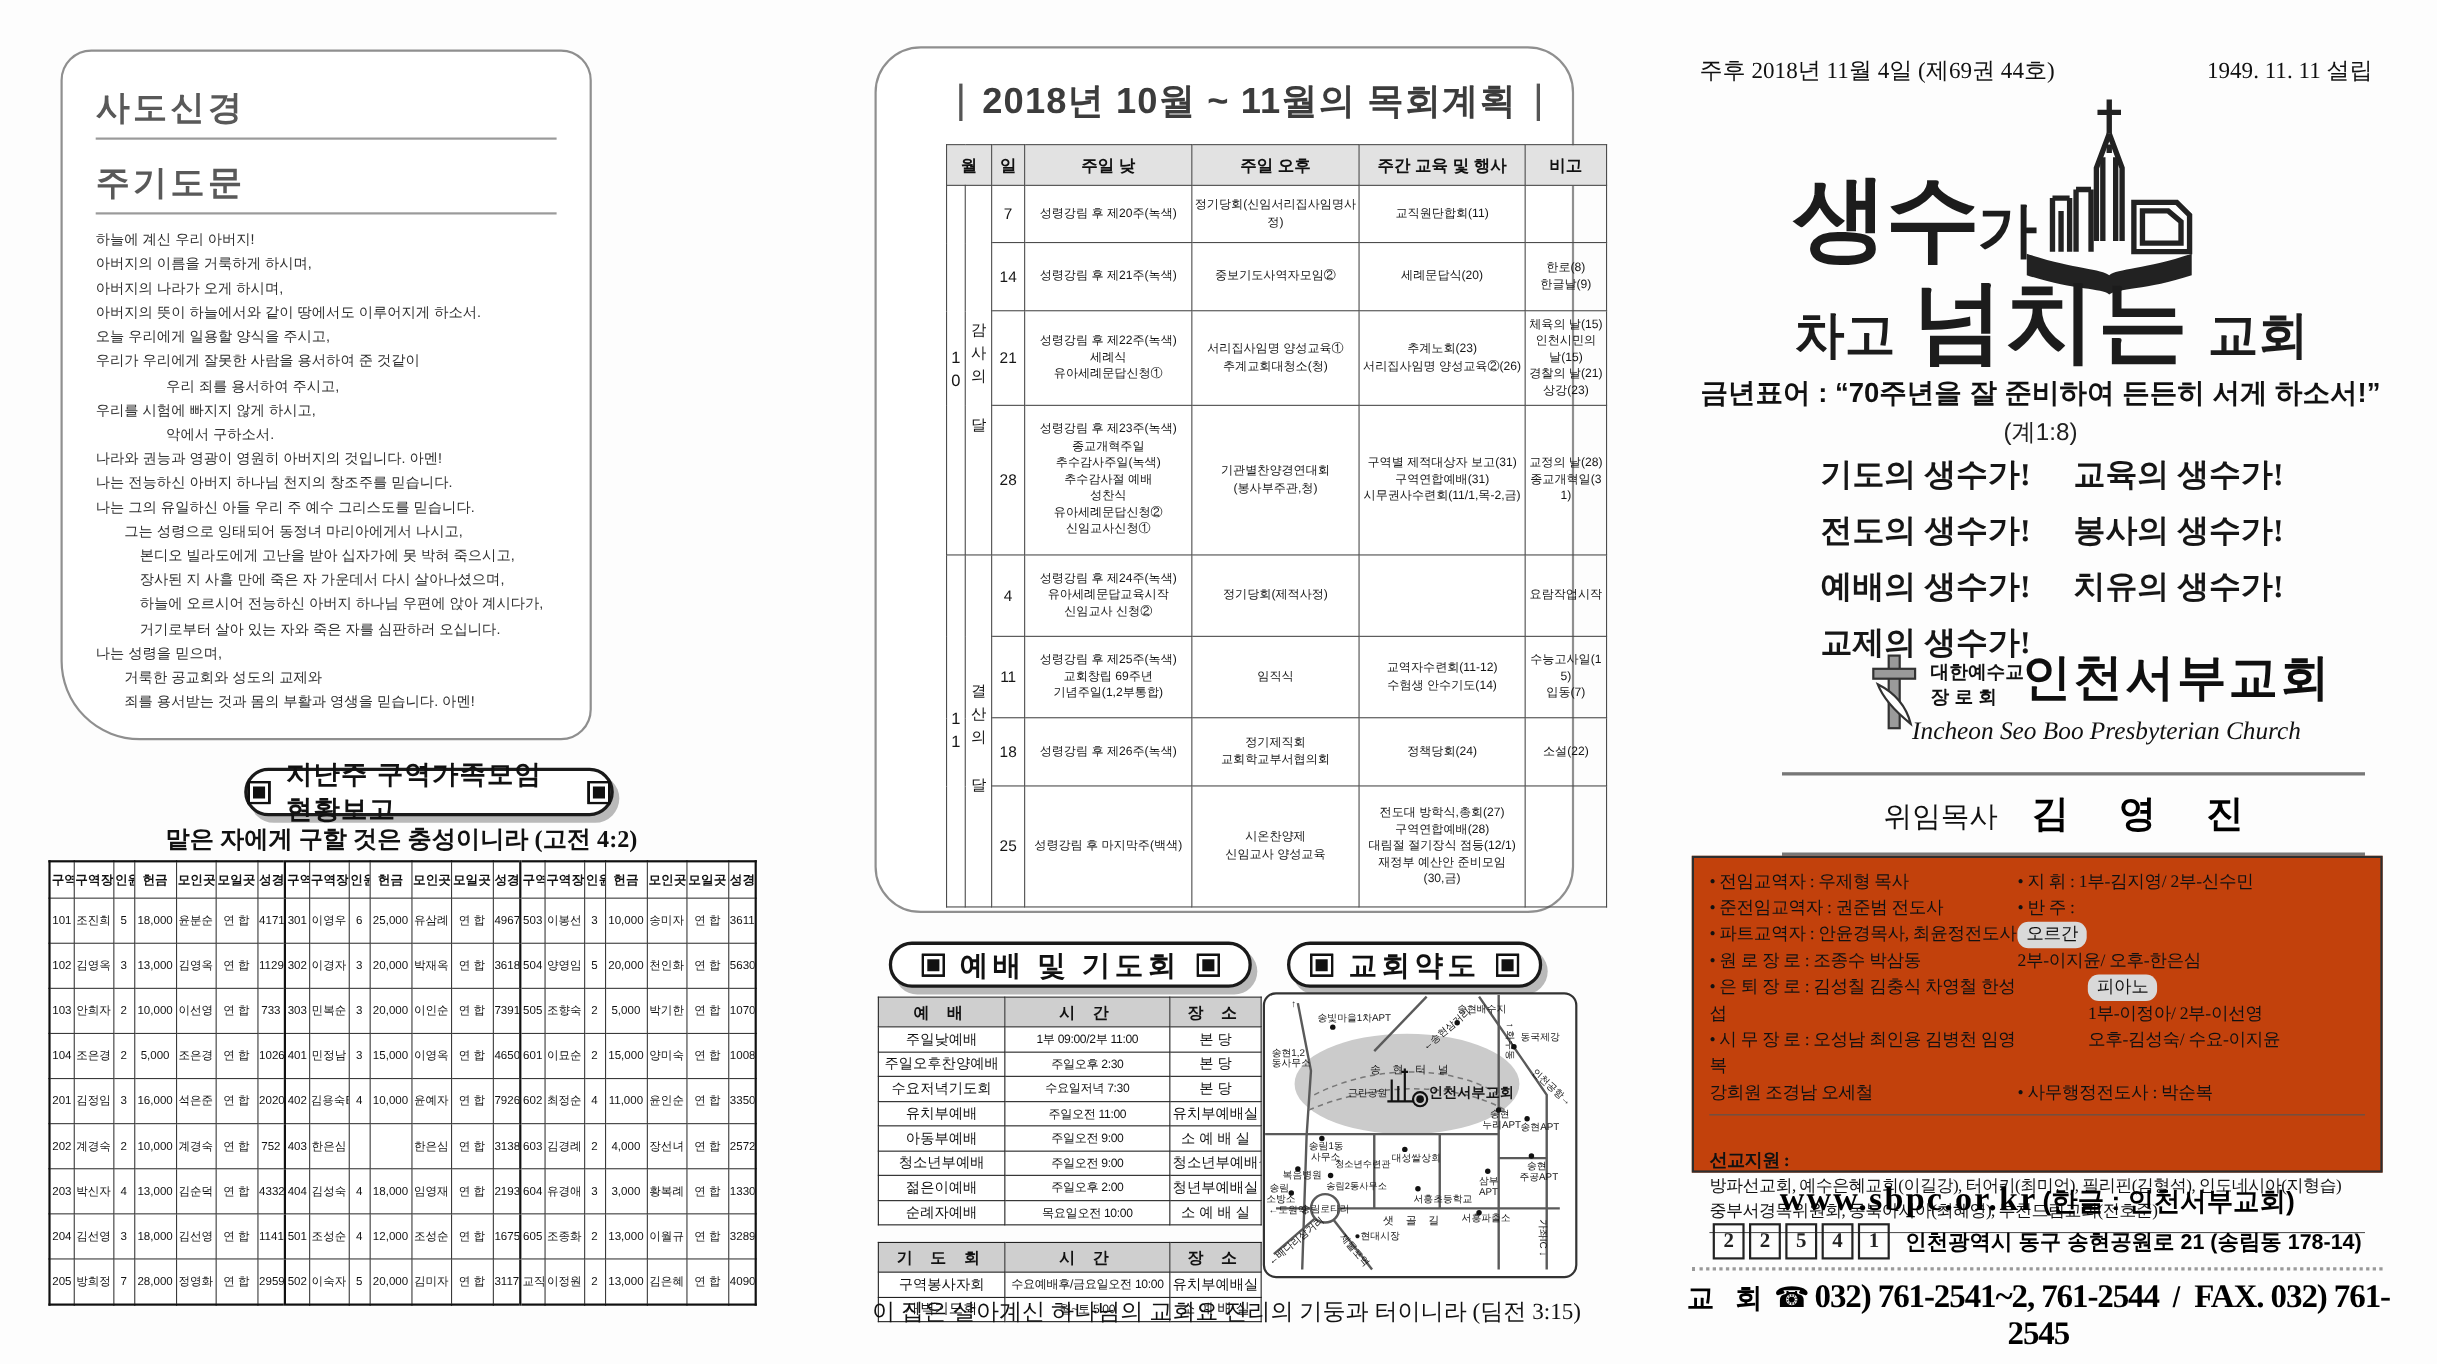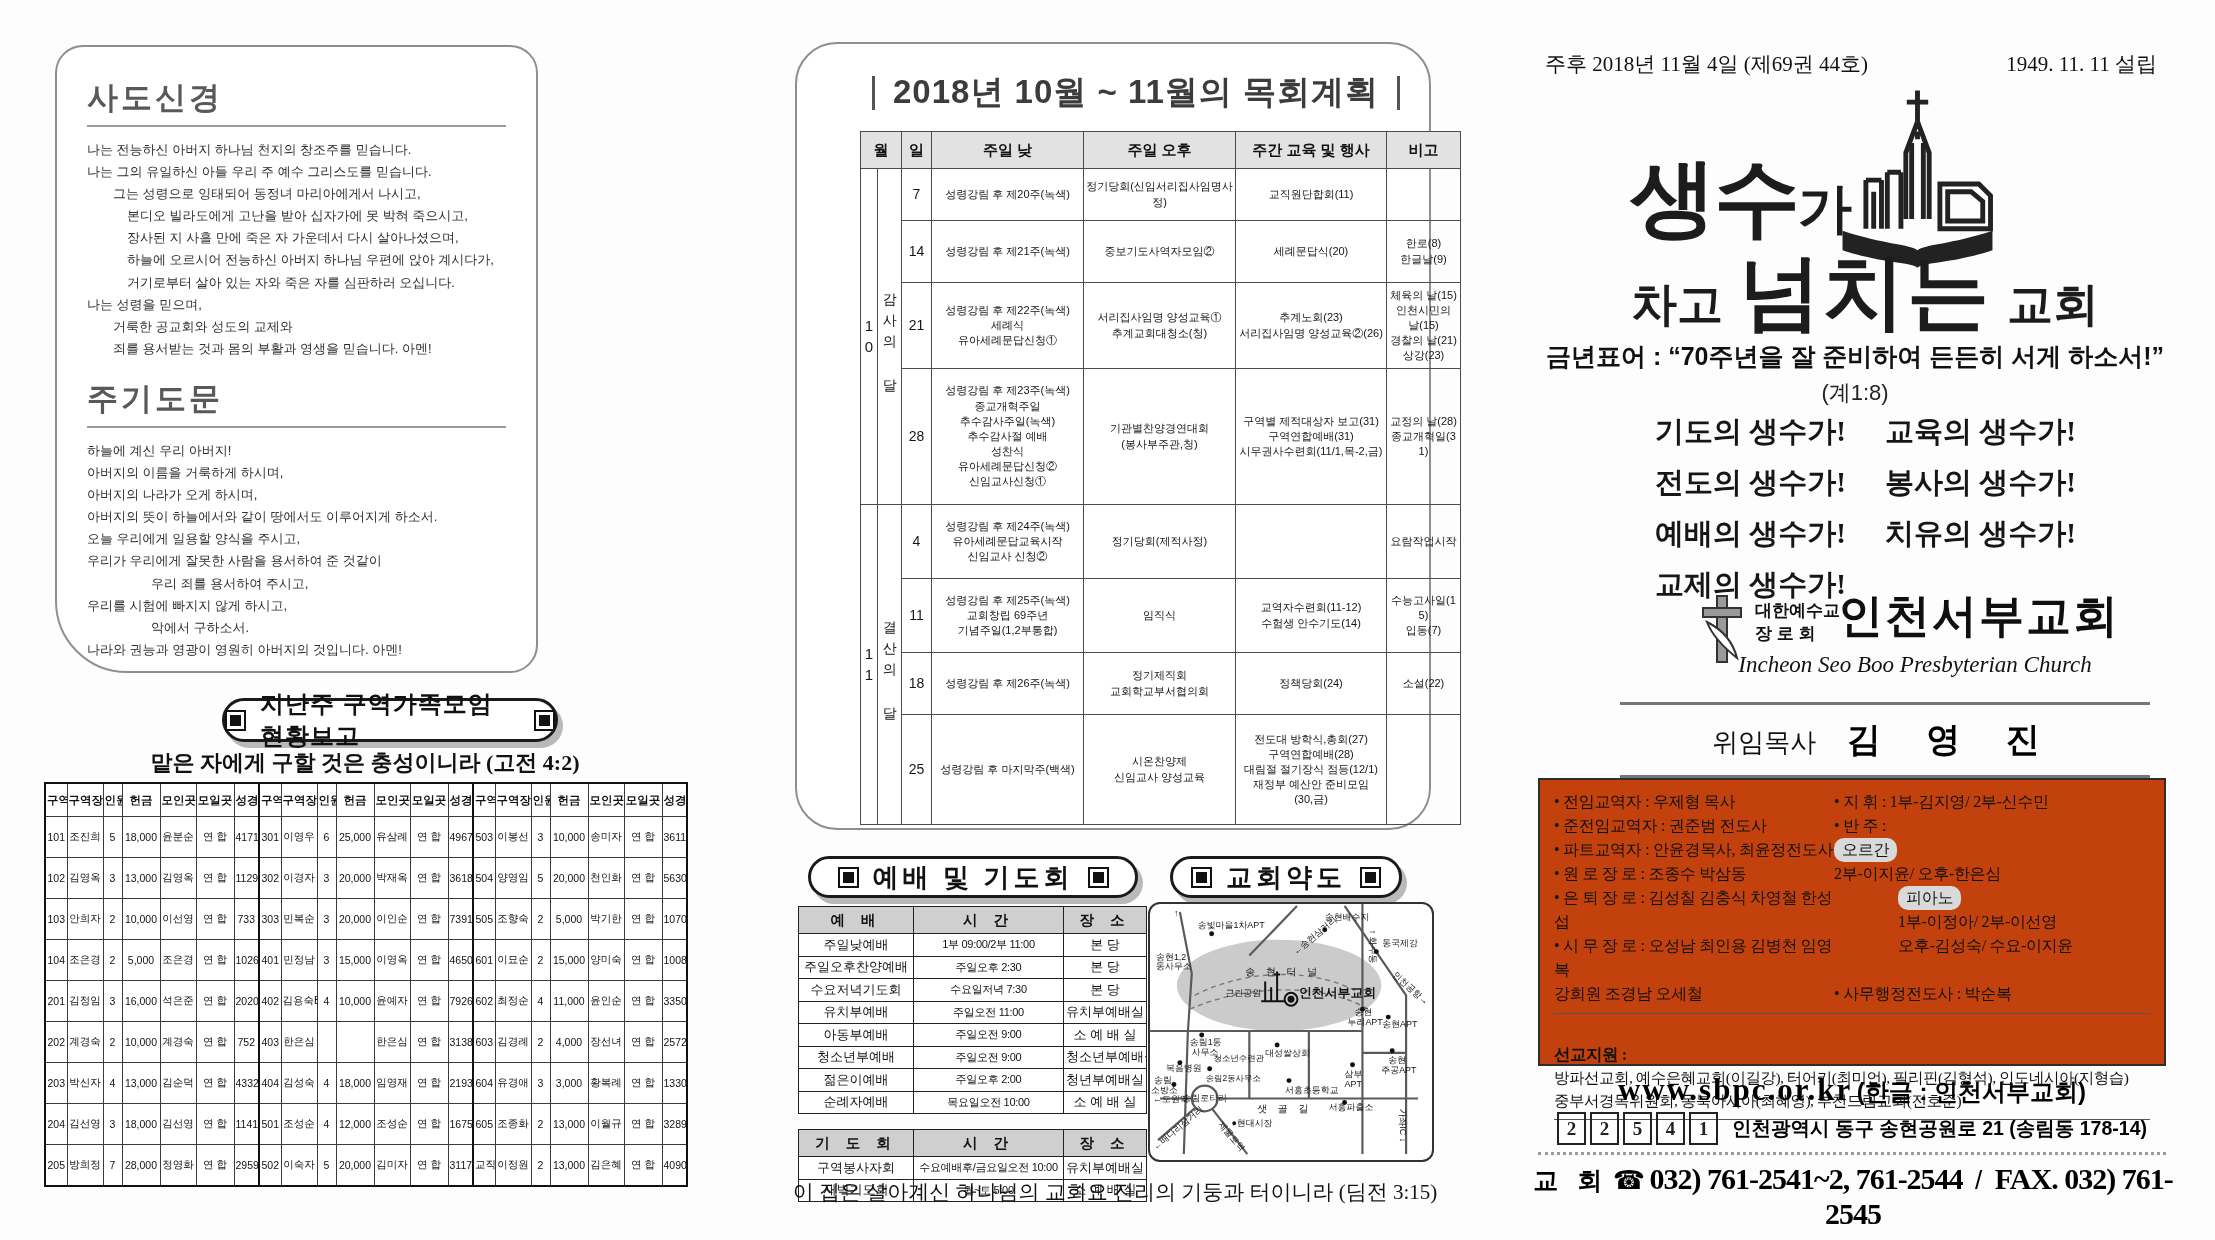--- a/index.html
+++ b/index.html
@@ -141,48 +141,48 @@
   #map-svg text.b{font-weight:bold;font-size:13px;}
   #map-svg text.sp{letter-spacing:4px;font-size:10px;}
   #map-svg text.t7{font-size:8.5px;}
 </style>
 </head>
 <body>
 
 <div class="abs" id="creed-box">
   <div class="sec-title">사도신경</div>
   <hr class="sec-rule">
-  <div>
-      <div class="tline" style="padding-left: 0px;">나는 전능하신 아버지 하나님 천지의 창조주를 믿습니다.</div>
-      <div class="tline" style="padding-left: 0px;">나는 그의 유일하신 아들 우리 주 예수 그리스도를 믿습니다.</div>
-      <div class="tline" style="padding-left: 26px;">그는 성령으로 잉태되어 동정녀 마리아에게서 나시고,</div>
-      <div class="tline" style="padding-left: 40px;">본디오 빌라도에게 고난을 받아 십자가에 못 박혀 죽으시고,</div>
-      <div class="tline" style="padding-left: 40px;">장사된 지 사흘 만에 죽은 자 가운데서 다시 살아나셨으며,</div>
-      <div class="tline" style="padding-left: 40px;">하늘에 오르시어 전능하신 아버지 하나님 우편에 앉아 계시다가,</div>
-      <div class="tline" style="padding-left: 40px;">거기로부터 살아 있는 자와 죽은 자를 심판하러 오십니다.</div>
-      <div class="tline" style="padding-left: 0px;">나는 성령을 믿으며,</div>
-      <div class="tline" style="padding-left: 26px;">거룩한 공교회와 성도의 교제와</div>
-      <div class="tline" style="padding-left: 26px;">죄를 용서받는 것과 몸의 부활과 영생을 믿습니다. 아멘!</div>
-    </div>
   <div id="prayer-block">
     <div class="sec-title">주기도문</div>
     <hr class="sec-rule">
     <div>
         <div class="tline" style="padding-left: 0px;">하늘에 계신 우리 아버지!</div>
         <div class="tline" style="padding-left: 0px;">아버지의 이름을 거룩하게 하시며,</div>
         <div class="tline" style="padding-left: 0px;">아버지의 나라가 오게 하시며,</div>
         <div class="tline" style="padding-left: 0px;">아버지의 뜻이 하늘에서와 같이 땅에서도 이루어지게 하소서.</div>
         <div class="tline" style="padding-left: 0px;">오늘 우리에게 일용할 양식을 주시고,</div>
         <div class="tline" style="padding-left: 0px;">우리가 우리에게 잘못한 사람을 용서하여 준 것같이</div>
         <div class="tline" style="padding-left: 64px;">우리 죄를 용서하여 주시고,</div>
         <div class="tline" style="padding-left: 0px;">우리를 시험에 빠지지 않게 하시고,</div>
         <div class="tline" style="padding-left: 64px;">악에서 구하소서.</div>
         <div class="tline" style="padding-left: 0px;">나라와 권능과 영광이 영원히 아버지의 것입니다. 아멘!</div>
       </div>
   </div>
+  <div>
+      <div class="tline" style="padding-left: 0px;">나는 전능하신 아버지 하나님 천지의 창조주를 믿습니다.</div>
+      <div class="tline" style="padding-left: 0px;">나는 그의 유일하신 아들 우리 주 예수 그리스도를 믿습니다.</div>
+      <div class="tline" style="padding-left: 26px;">그는 성령으로 잉태되어 동정녀 마리아에게서 나시고,</div>
+      <div class="tline" style="padding-left: 40px;">본디오 빌라도에게 고난을 받아 십자가에 못 박혀 죽으시고,</div>
+      <div class="tline" style="padding-left: 40px;">장사된 지 사흘 만에 죽은 자 가운데서 다시 살아나셨으며,</div>
+      <div class="tline" style="padding-left: 40px;">하늘에 오르시어 전능하신 아버지 하나님 우편에 앉아 계시다가,</div>
+      <div class="tline" style="padding-left: 40px;">거기로부터 살아 있는 자와 죽은 자를 심판하러 오십니다.</div>
+      <div class="tline" style="padding-left: 0px;">나는 성령을 믿으며,</div>
+      <div class="tline" style="padding-left: 26px;">거룩한 공교회와 성도의 교제와</div>
+      <div class="tline" style="padding-left: 26px;">죄를 용서받는 것과 몸의 부활과 영생을 믿습니다. 아멘!</div>
+    </div>
 </div>
 
 <div class="abs pill" id="report-pill">
   <span class="sq"></span>
   <span class="pill-label">지난주 구역가족모임 현황보고</span>
   <span class="sq"></span>
 </div>
 <div class="abs" id="report-subtitle">맡은 자에게 구할 것은 충성이니라 (고전 4:2)</div>
 
 <table class="abs" id="report-table">

